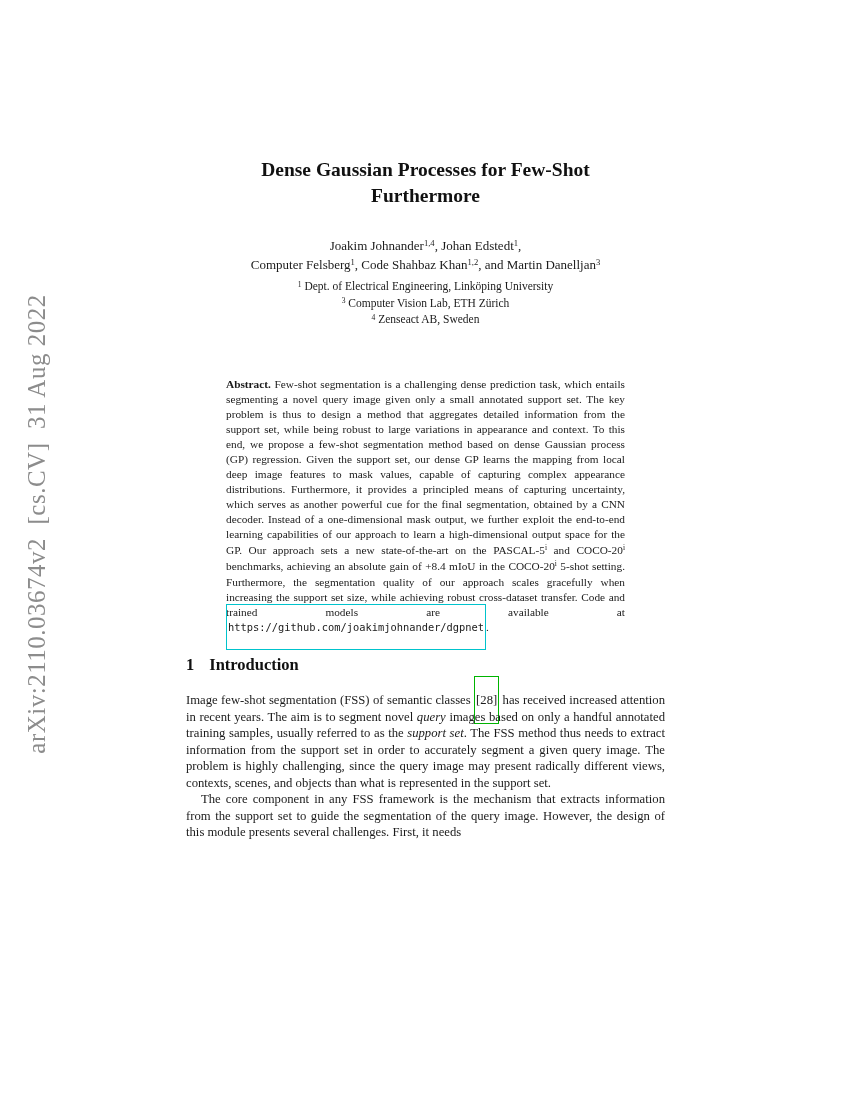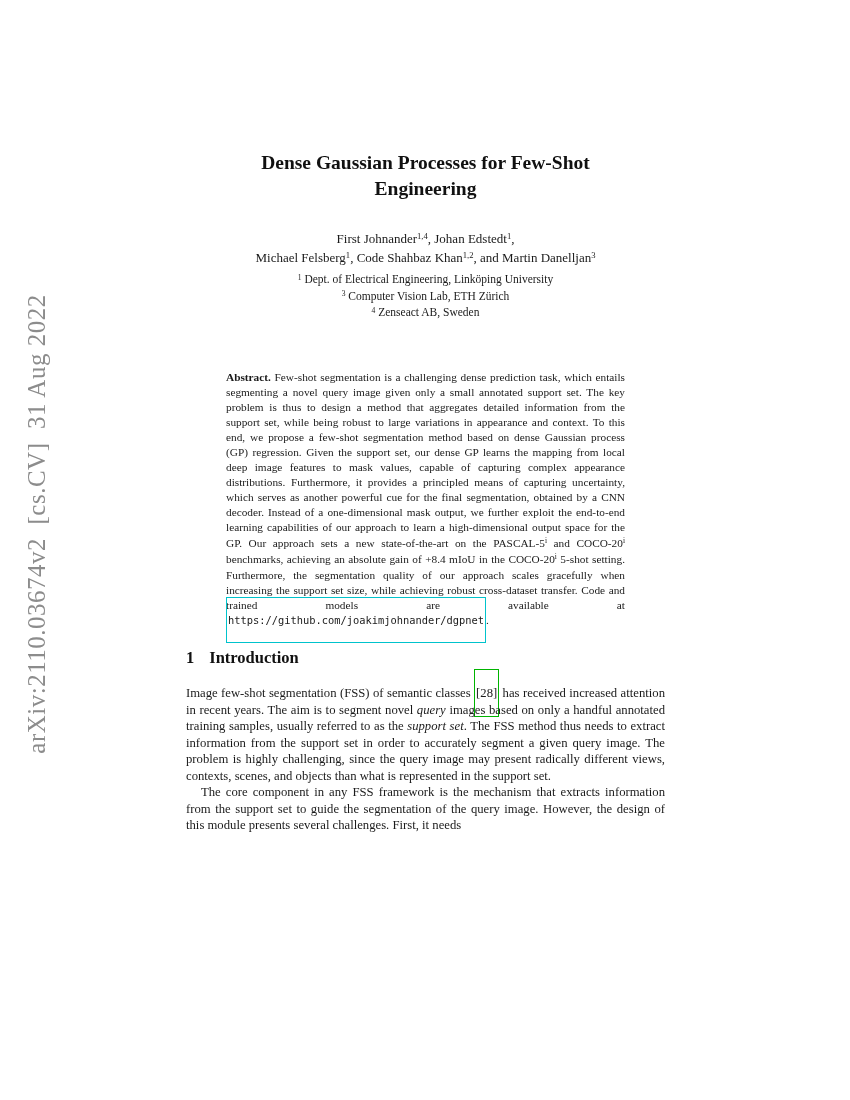--- a/index.html
+++ b/index.html
@@ -6,21 +6,21 @@
   .page {
     position: relative; width: 850px; height: 1100px; background: #ffffff;
     font-family: "Liberation Serif", serif; color: #1a1a1a; overflow: hidden;
   }
   .watermark {
     position: absolute; left: 37px; top: 524px;
     transform: translate(-50%, -50%) rotate(-90deg);
     white-space: pre; font-size: 25px; color: #8c8c8c;
     font-family: "Liberation Serif", serif; letter-spacing: 0.5px;
   }
-  .content { position: absolute; left: 186px; top: 0; width: 479px; }
+  .content { position: absolute; left: 186px; top: 7px; width: 479px; }
   .title {
     margin: 150px 0 0 0; text-align: center;
     font-size: 19.5px; font-weight: bold; line-height: 26px; color: #111111;
   }
   .authors { margin-top: 28px; text-align: center; font-size: 13px; line-height: 17px; }
   .affiliations { margin-top: 4px; text-align: center; font-size: 11.5px; line-height: 15.5px; }
   .tt { font-family: "DejaVu Sans Mono", monospace; font-size: 92%; }
   .sup { font-size: 66%; position: relative; top: -0.45em; }
   .it { font-style: italic; }
   .bf { font-weight: bold; }
@@ -45,26 +45,26 @@
 <body>
 
 <div class="page">
 
   <div class="watermark">arXiv:2110.03674v2  [cs.CV]  31 Aug 2022</div>
 
   <div class="content">
 
     <div class="title">
       <div>Dense Gaussian Processes for Few-Shot</div>
-      <div>Engineering</div>
+      <div>Furthermore</div>
     </div>
 
     <div class="authors">
-      <div><span>First Johnander</span><span class="sup">1,4</span><span>, Johan Edstedt</span><span class="sup">1</span><span>,</span></div>
-      <div><span>Michael Felsberg</span><span class="sup">1</span><span>, Code Shahbaz Khan</span><span class="sup">1,2</span><span>, and Martin Danelljan</span><span class="sup">3</span></div>
+      <div><span>Joakim Johnander</span><span class="sup">1,4</span><span>, Johan Edstedt</span><span class="sup">1</span><span>,</span></div>
+      <div><span>Computer Felsberg</span><span class="sup">1</span><span>, Code Shahbaz Khan</span><span class="sup">1,2</span><span>, and Martin Danelljan</span><span class="sup">3</span></div>
     </div>
 
     <div class="affiliations">
       <div><span class="sup">1</span><span> Dept. of Electrical Engineering, Linköping University</span></div>
       <div><span class="sup">3</span><span> Computer Vision Lab, ETH Zürich</span></div>
       <div><span class="sup">4</span><span> Zenseact AB, Sweden</span></div>
     </div>
 
     <div class="abstract"><span class="bf">Abstract. </span><span>Few-shot segmentation is a challenging dense prediction task, which entails segmenting a novel query image given only a small annotated support set. The key problem is thus to design a method that aggregates detailed information from the support set, while being robust to large variations in appearance and context. To this end, we propose a few-shot segmentation method based on dense Gaussian process (GP) regression. Given the support set, our dense GP learns the mapping from local deep image features to mask values, capable of capturing complex appearance distributions. Furthermore, it provides a principled means of capturing uncertainty, which serves as another powerful cue for the final segmentation, obtained by a CNN decoder. Instead of a one-dimensional mask output, we further exploit the end-to-end learning capabilities of our approach to learn a high-dimensional output space for the GP. Our approach sets a new state-of-the-art on the PASCAL-5</span><span class="sup">i</span><span> and COCO-20</span><span class="sup">i</span><span> benchmarks, achieving an absolute gain of +8.4 mIoU in the COCO-20</span><span class="sup">i</span><span> 5-shot setting. Furthermore, the segmentation quality of our approach scales gracefully when increasing the support set size, while achieving robust cross-dataset transfer. Code and trained models are available at </span><span class="url-box">https://github.com/joakimjohnander/dgpnet</span><span>.</span></div>
 

